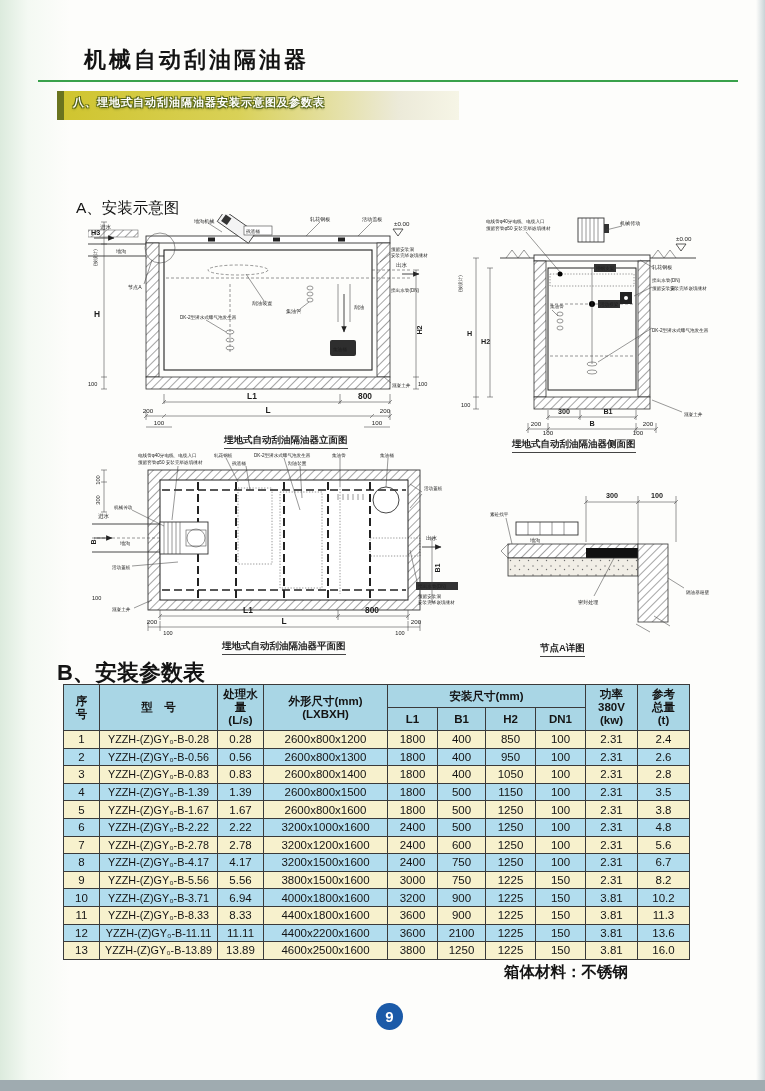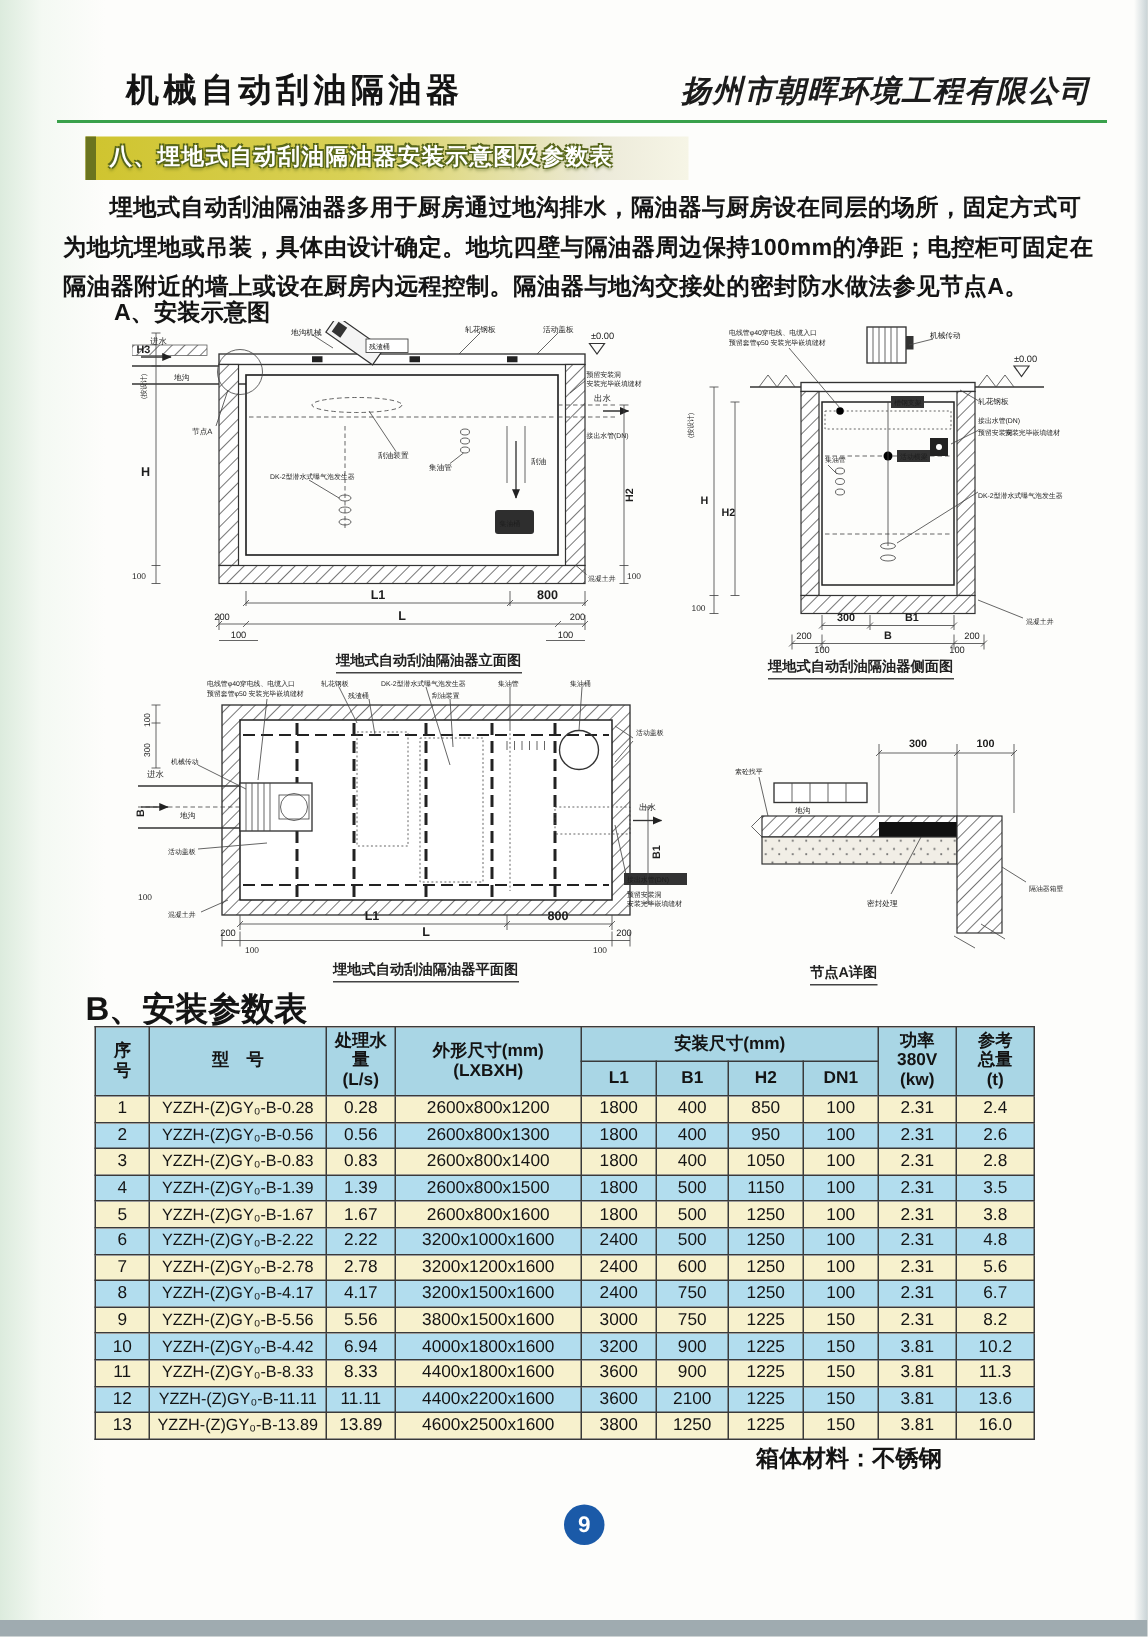--- a/index.html
+++ b/index.html
@@ -8,25 +8,25 @@
     font-family:"Liberation Sans","DejaVu Sans",sans-serif;color:#141414;}
   .scan-right{position:absolute;top:0;right:0;width:9px;height:100%;
     background:linear-gradient(270deg,#c9d3d6,rgba(255,255,255,0));}
   .doc-title{position:absolute;left:84px;top:45px;font-size:22px;font-weight:bold;letter-spacing:3px;}
   .company{position:absolute;right:38px;top:47px;font-size:20px;font-weight:bold;font-style:italic;
     font-family:"DejaVu Serif","Liberation Serif",serif;letter-spacing:1px;color:#1c1c1c;}
   .header-rule{position:absolute;left:38px;top:80px;width:700px;height:2px;background:#39a14b;}
   .banner{position:absolute;left:57px;top:91px;width:402px;height:29px;
     background:linear-gradient(90deg,#cfc42e 0%,#d9d157 45%,#ecead9 85%,#f6f5e6 100%);}
   .banner-bar{position:absolute;left:0;top:0;width:7px;height:29px;background:#6a741f;}
-  .banner-text{position:absolute;left:16px;top:4px;font-size:15px;font-weight:bold;color:#fff;letter-spacing:1px;
+  .banner-text{position:absolute;left:16px;top:4px;font-size:11px;font-weight:bold;color:#fff;letter-spacing:1px;
     text-shadow:1px 1px 0 #57661a,-1px -1px 0 #57661a,1px -1px 0 #57661a,-1px 1px 0 #57661a,0 2px 2px rgba(70,90,20,.5);}
   .intro{position:absolute;left:42px;top:126px;width:694px;margin:0;font-size:15.5px;line-height:1.72;
     font-weight:600;text-indent:2em;letter-spacing:.3px;}
-  .sec-a{position:absolute;left:76px;top:198px;font-size:15.5px;font-weight:700;}
+  .sec-a{position:absolute;left:76px;top:198px;font-size:15.5px;font-weight:400;}
   .sec-b{position:absolute;left:57px;top:658px;font-size:22px;font-weight:700;}
   .diag{position:absolute;}
   .diag text{fill:#1d1d1d;}
   .t45{font-size:4.6px}.t5{font-size:5.1px}.t55{font-size:5.6px}
   .t6{font-size:6.2px}.t7{font-size:7.2px;font-weight:bold}.t8{font-size:8.4px;font-weight:bold}
   .wt{fill:#fff;}
   .ln{stroke:#333;stroke-width:.9;fill:none}
   .lnt{stroke:#444;stroke-width:.55;fill:none}
   .dsh{stroke-dasharray:3 2}
   .dot{stroke-dasharray:1.3 1.6}
@@ -64,29 +64,27 @@
     <marker id="arr" markerWidth="8" markerHeight="6" refX="6.5" refY="3" orient="auto">
       <path d="M0,0L7,3L0,6z" fill="#222"></path>
     </marker>
   </defs>
 </svg>
 
 <div class="page">
   <div class="scan-right"></div>
 
   <div class="doc-title">机械自动刮油隔油器</div>
-  <div class="company">扬州市朝晖环境工程有限公司</div>
   <div class="header-rule"></div>
 
   <div class="banner">
     <span class="banner-bar"></span>
     <span class="banner-text">八、埋地式自动刮油隔油器安装示意图及参数表</span>
   </div>
 
-  <p class="intro">埋地式自动刮油隔油器多用于厨房通过地沟排水，隔油器与厨房设在同层的场所，固定方式可为地坑埋地或吊装，具体由设计确定。地坑四壁与隔油器周边保持100mm的净距；电控柜可固定在隔油器附近的墙上或设在厨房内远程控制。隔油器与地沟交接处的密封防水做法参见节点A。</p>
   <div class="sec-a">A、安装示意图</div>
 
   <svg class="diag" style="left:88px;top:214px" width="345" height="218" viewBox="0 0 345 218">
     <rect x="0" y="16" width="50" height="7" fill="url(#hatch)" stroke="#555" stroke-width="0.5"></rect>
     <line class="ln" x1="0" y1="30" x2="58" y2="30"></line>
     <line class="ln" x1="0" y1="42" x2="76" y2="42"></line>
     <rect x="58" y="22" width="244" height="7" fill="#fff" stroke="#333" stroke-width="0.9"></rect>
     <rect x="120" y="23.5" width="7" height="4" fill="#222"></rect>
     <rect x="185" y="23.5" width="7" height="4" fill="#222"></rect>
     <rect x="250" y="23.5" width="7" height="4" fill="#222"></rect>
@@ -461,21 +459,21 @@
     <td>3000</td>
     <td>750</td>
     <td>1225</td>
     <td>150</td>
     <td>2.31</td>
     <td>8.2</td>
   </tr>
 
   <tr>
     <td>10</td>
-    <td class="model">YZZH-(Z)GY₀-B-4.42</td>
+    <td class="model">YZZH-(Z)GY₀-B-3.71</td>
     <td>6.94</td>
     <td>4000x1800x1600</td>
     <td>3200</td>
     <td>900</td>
     <td>1225</td>
     <td>150</td>
     <td>3.81</td>
     <td>10.2</td>
   </tr>
 

